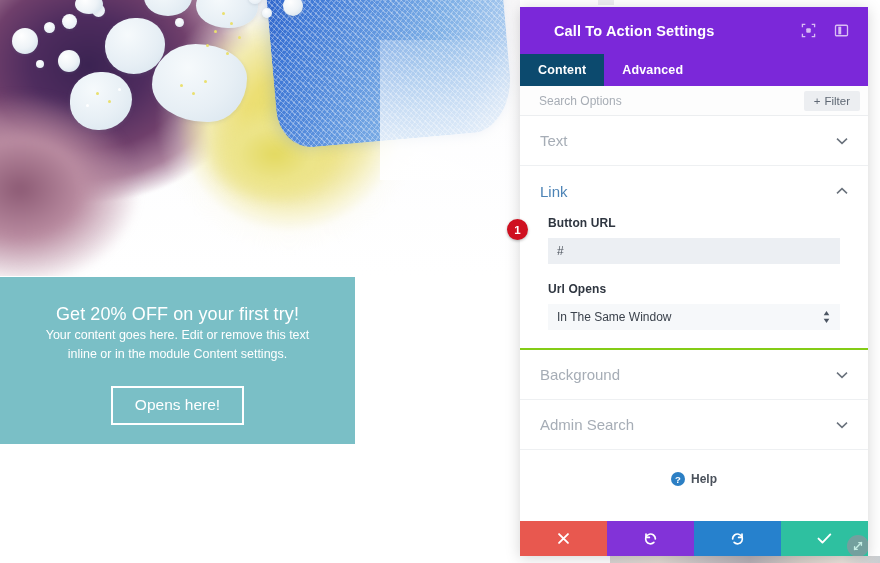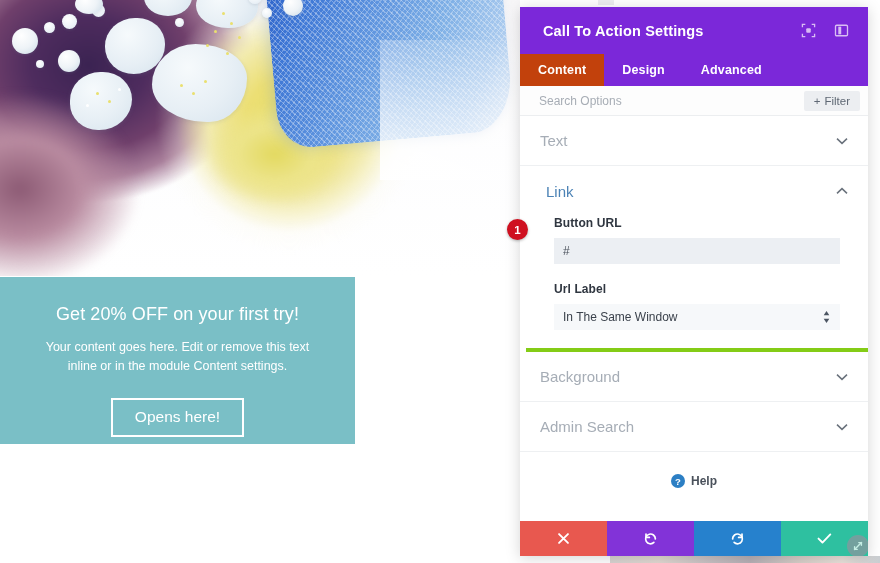--- a/index.html
+++ b/index.html
@@ -90,21 +90,21 @@
     background: #7ABFC6;
     color: #ffffff;
     text-align: center;
     padding-top: 27px;
   }
   .cta-title {
     font-size: 18px; font-weight: 400; line-height: 1.2;
     letter-spacing: 0.1px;
   }
   .cta-desc {
-    font-size: 12.5px; line-height: 1.55; margin-top: 12px;
+    font-size: 12.5px; line-height: 1.55; 
     padding: 0 40px; font-weight: 400;
   }
   .cta-btn {
     display: inline-block; margin-top: 22px;
     border: 2px solid #ffffff; color:#ffffff;
     padding: 8px 22px 9px; font-size: 15.5px;
     background: transparent; cursor: pointer;
   }
 
   
@@ -112,21 +112,21 @@
     position: absolute; left: 520px; top: 7px;
     width: 348px; height: 549px;
     background: #ffffff;
     box-shadow: 0 2px 14px rgba(0,0,0,0.17);
     display: flex; flex-direction: column;
     overflow: hidden;
   }
   .panel-header {
     height: 47px; background: #7B28D9;
     display:flex; align-items:center;
-    padding: 0 16px 0 23px;
+    padding: 0 16px 0 34px;
     flex: 0 0 auto;
   }
   .panel-title {
     color:#fff; font-size:14.5px; font-weight:700; letter-spacing:0.15px;
     flex: 1 1 auto;
   }
   .hdr-icons { display:flex; gap:12px; align-items:center; }
   .hdr-icon {
     width:21px; height:21px; display:flex; align-items:center; justify-content:center;
     color:#d9bdf3; cursor:pointer;
@@ -136,21 +136,21 @@
   .tabs {
     height: 32px; background: #7B28D9;
     display:flex; align-items:stretch; flex: 0 0 auto;
   }
   .tab {
     display:flex; align-items:center; justify-content:center;
     padding: 0 18px;
     color:#ffffff; font-size:12.5px; font-weight:700; cursor:pointer;
     letter-spacing:0.15px;
   }
-  .tab.active { background:#c2410c; }
+  .tab.active { background:#0c4a6e; }
 
   .searchbar {
     height: 30px; background:#fdfdfd; border-bottom:1px solid #eceef0;
     display:flex; align-items:center; padding: 0 8px 0 19px;
     flex: 0 0 auto;
   }
   .search-input {
     flex:1 1 auto; border:none; outline:none; background:transparent;
     font-size:12px; color:#a16207; font-family:"Liberation Sans", sans-serif;
   }
@@ -165,21 +165,21 @@
 
   .acc-row {
     height: 50px; display:flex; align-items:center; justify-content:space-between;
     padding: 0 20px; border-bottom:1px solid #eef0f2; cursor:pointer;
   }
   .acc-label { font-size:15px; color:#a6adb6; font-weight:400; }
   .acc-label.open { color:#4c83b6; }
   .chev { color:#6a727c; font-size:11px; line-height:1; }
   .chev svg { display:block; }
 
-  .section-open { border-bottom:4px solid #84cc16;margin-left:6px; }
+  .section-open { border-bottom:2px solid #84cc16; }
   .acc-row.noborder { border-bottom:none; }
   .field { padding: 0 28px 18px; }
   .field-label {
     font-size:12px; color:#2f3640; font-weight:700; margin-bottom:8px;
     letter-spacing:0.1px;
   }
   .text-input {
     width:100%; height:26px; background:#eceff3; border:none; outline:none;
     padding:0 9px; font-size:12px; color:#4b525c;
     font-family:"Liberation Sans", sans-serif;
@@ -323,21 +323,20 @@
           <svg width="15" height="15" viewBox="0 0 16 16" fill="none" stroke="currentColor" stroke-width="1.4">
             <rect x="1.6" y="2.4" width="12.8" height="11.2" rx="1.2"></rect>
             <rect x="4.6" y="3.9" width="3.1" height="8.2" fill="currentColor" stroke="none"></rect>
           </svg>
         </div>
       </div>
     </div>
 
     <div class="tabs">
       <div class="tab active">Content</div>
-      <div class="tab">Design</div>
       <div class="tab">Advanced</div>
     </div>
 
     <div class="searchbar">
       <input class="search-input" type="text" placeholder="Search Options" style="">
       <button class="filter-btn">
         <span>+</span>
         <span>Filter</span>
       </button>
     </div>
@@ -362,21 +361,21 @@
               </svg>
           </span>
         </div>
 
         <div class="field">
           <div class="field-label">Button URL</div>
           <input class="text-input" type="text" value="#" style="">
         </div>
 
         <div class="field">
-          <div class="field-label">Url Label</div>
+          <div class="field-label">Url Opens</div>
           <div class="select-wrap">
             <select class="select-input">
               <option>In The Same Window</option>
               <option>In The New Tab</option>
             </select>
             <span class="select-arrows">
               <svg width="9" height="14" viewBox="0 0 9 14" fill="currentColor">
                 <path d="M4.5 1 7.3 5.2H1.7z"></path>
                   <path d="M4.5 13 1.7 8.8h5.6z"></path>
               </svg>

